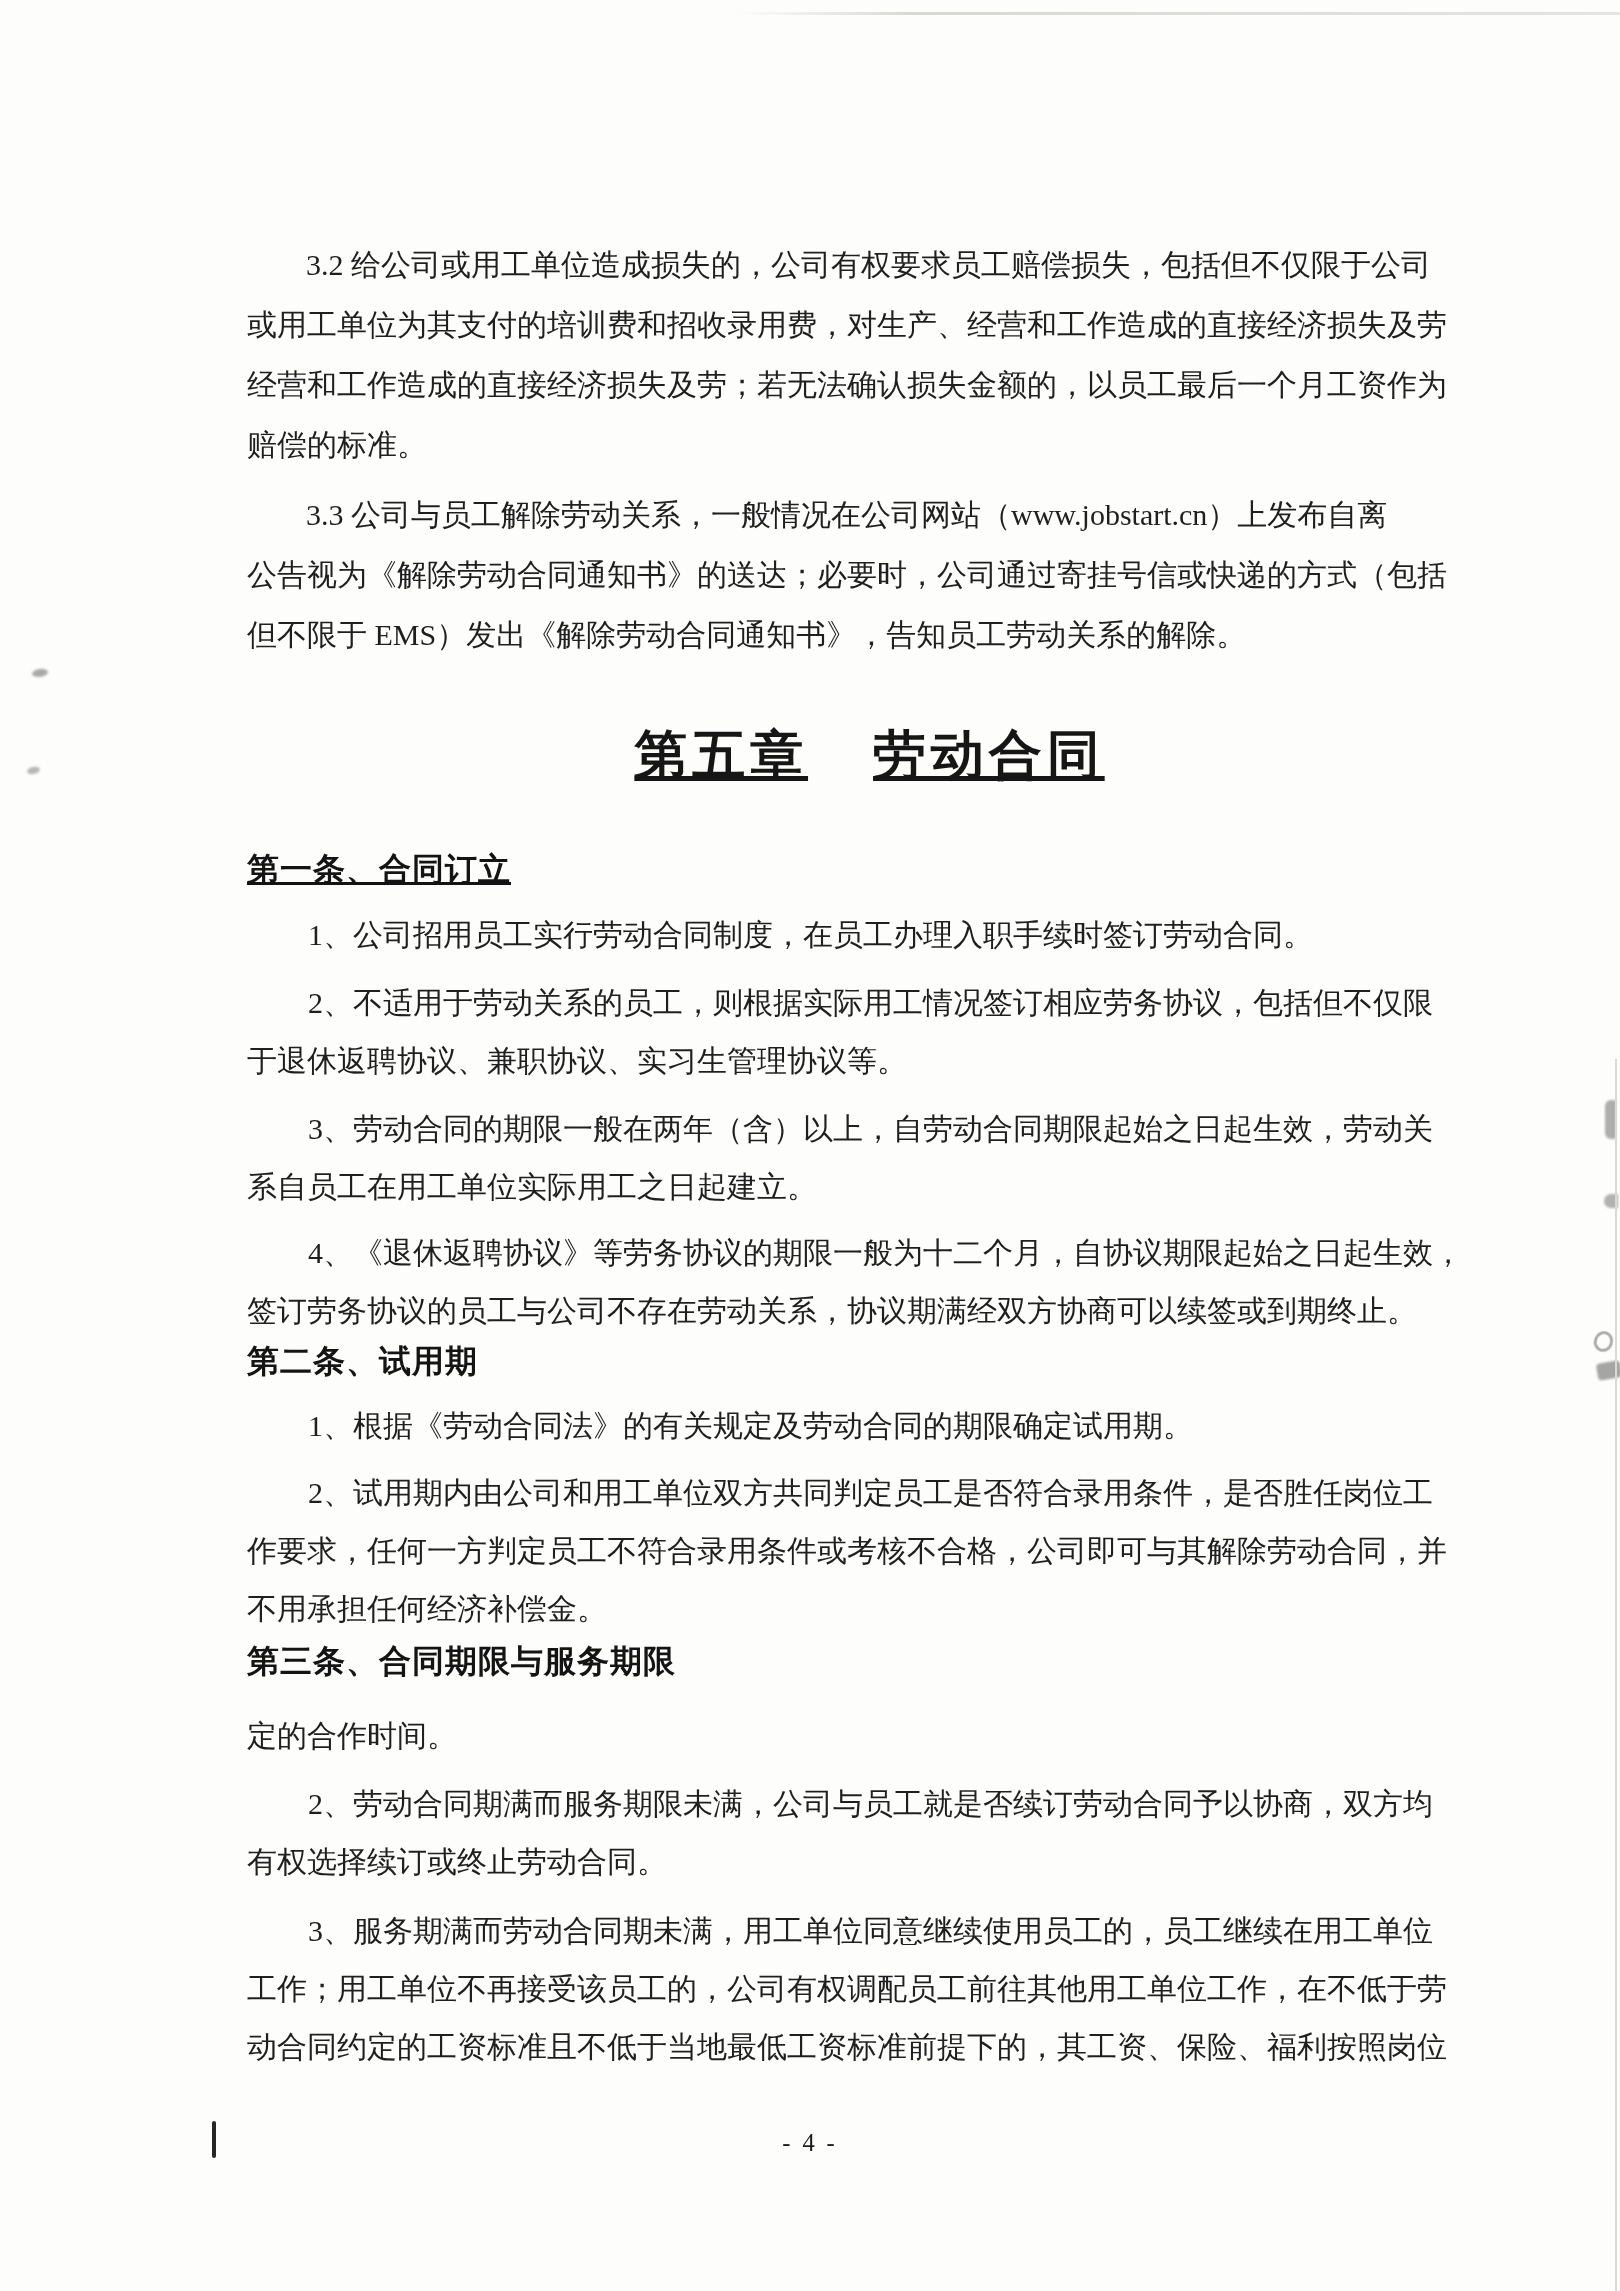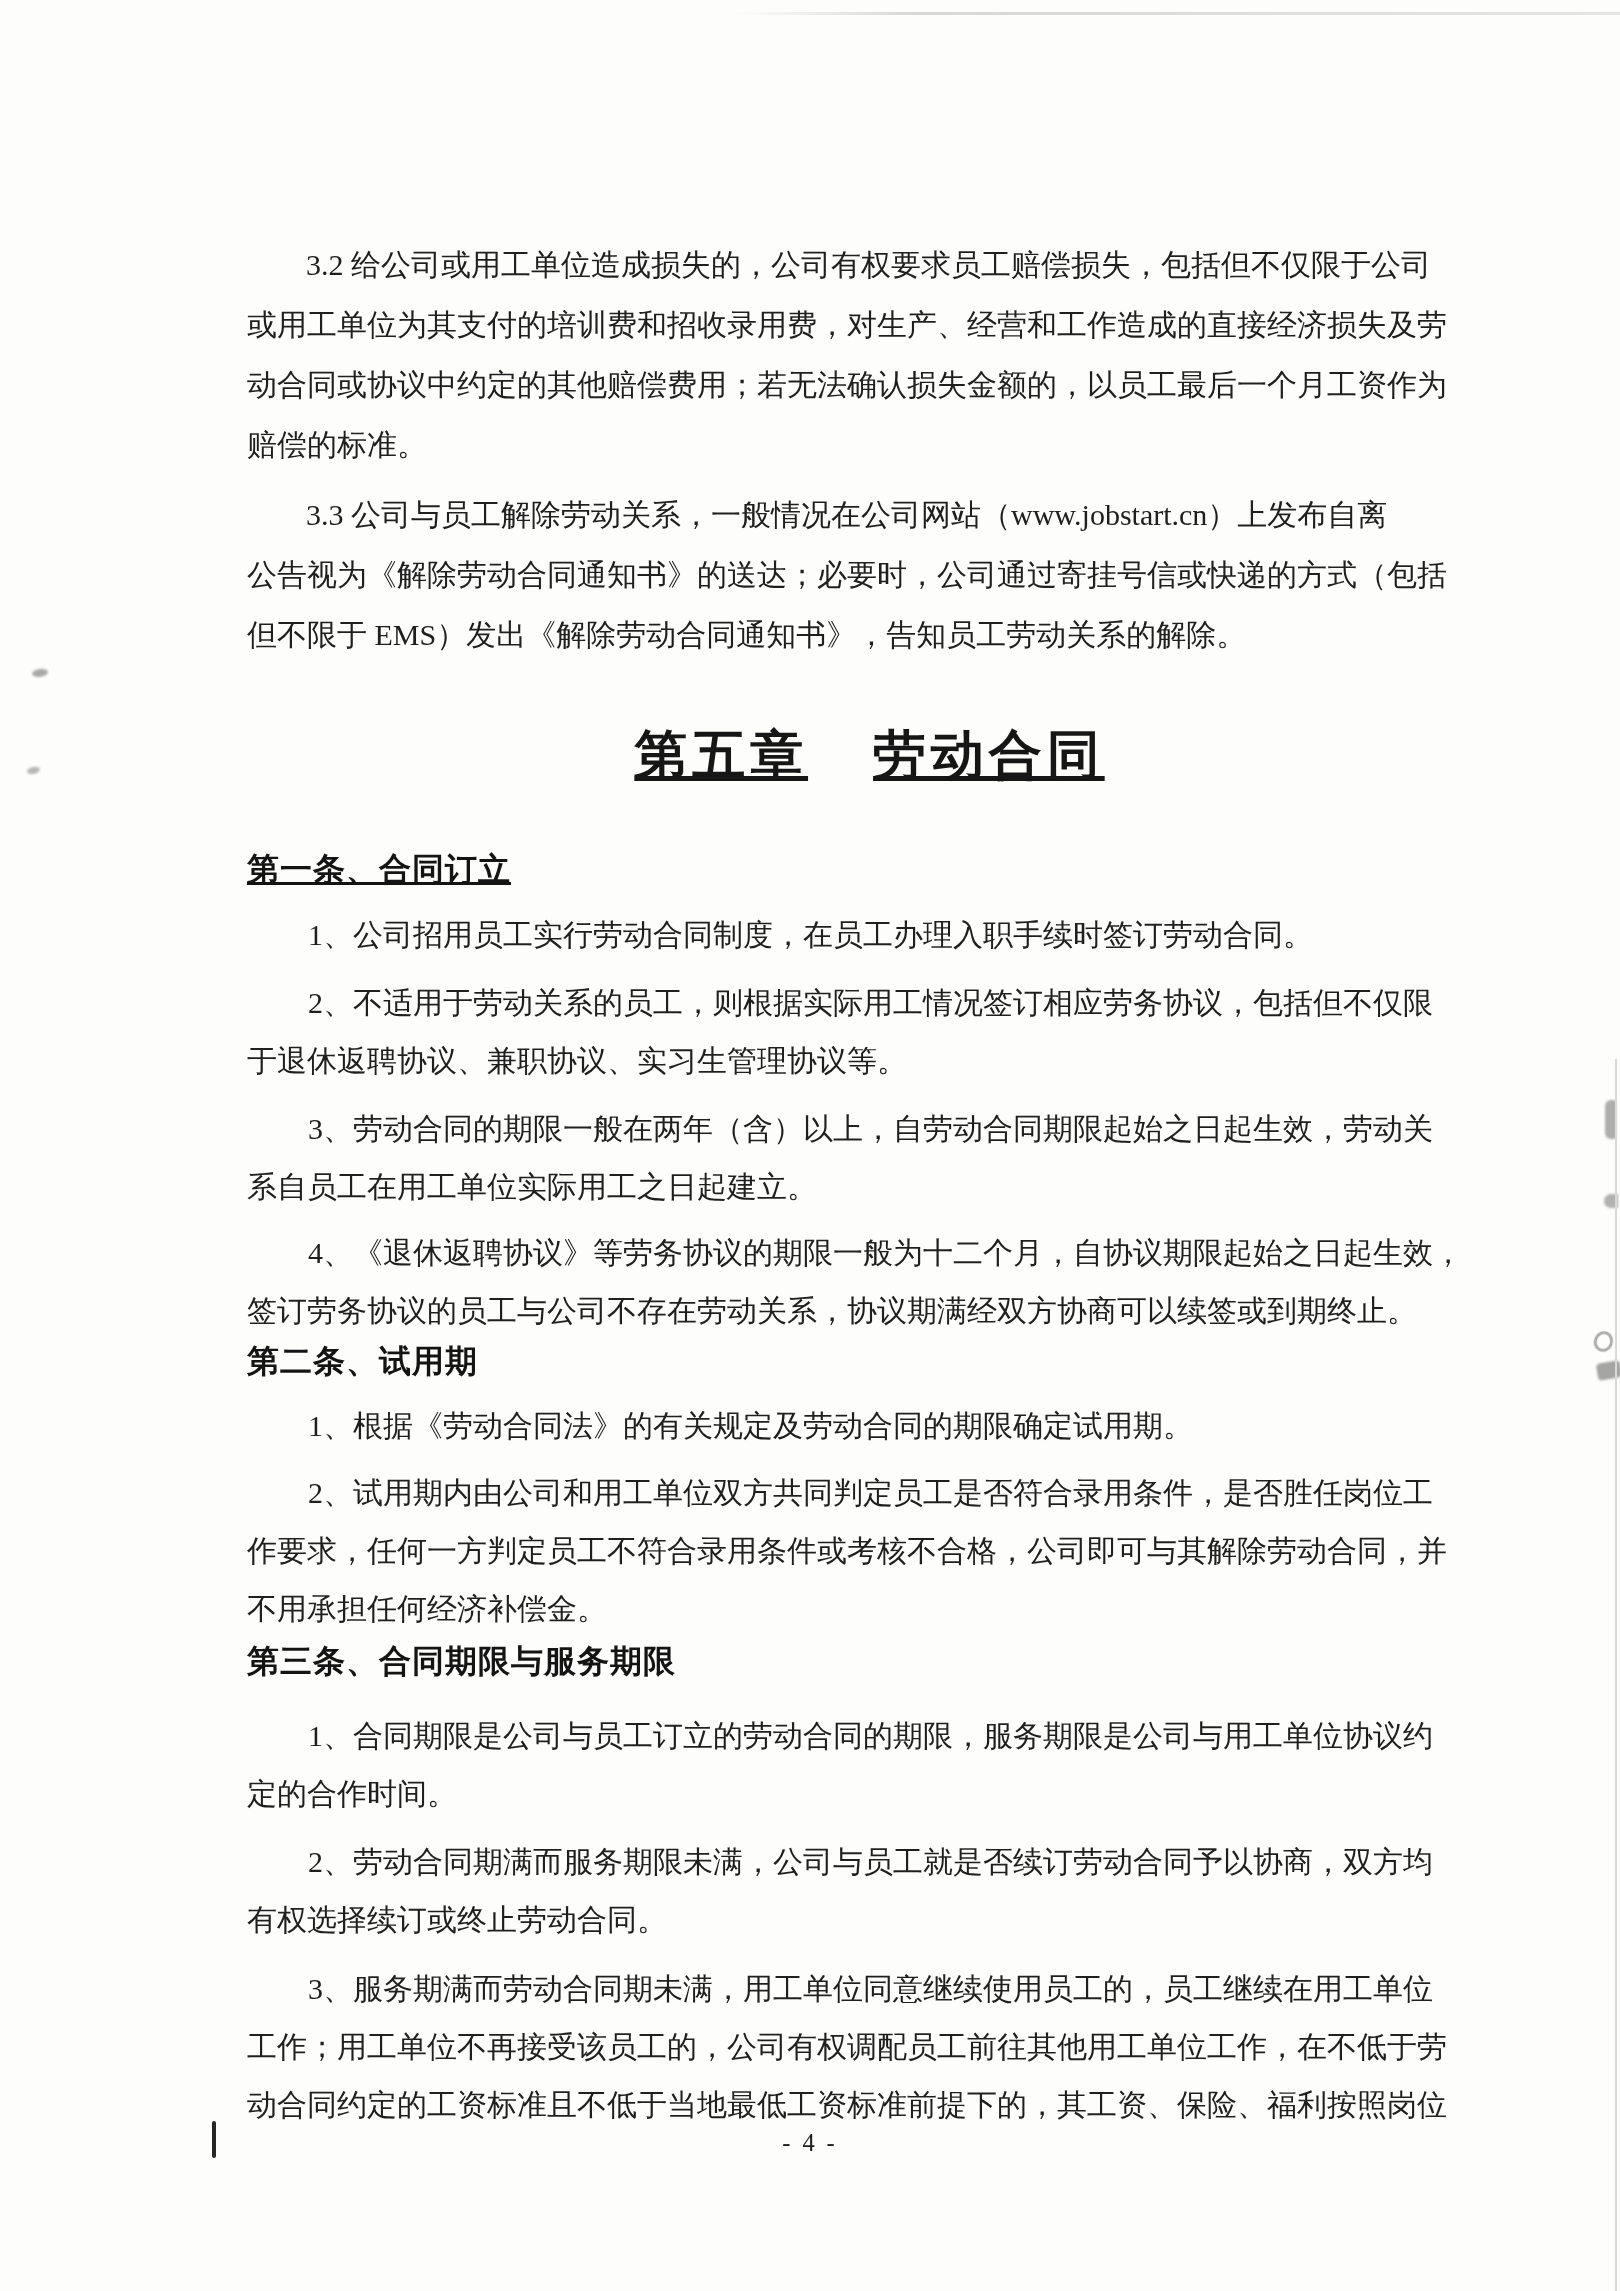--- a/index.html
+++ b/index.html
@@ -81,21 +81,21 @@
   .a-ftick  { left: 212px; top: 2121px; width: 3.9px; height: 37px; background: #262626; border-radius: 2px; }
 </style>
 </head>
 <body>
 
 <div class="text-block">
 
   <div class="blockA para">
     <div class="ln first">3.2 给公司或用工单位造成损失的，公司有权要求员工赔偿损失，包括但不仅限于公司</div>
     <div class="ln">或用工单位为其支付的培训费和招收录用费，对生产、经营和工作造成的直接经济损失及劳</div>
-    <div class="ln">动合同或协议中约定的其他赔偿费用；若无法确认损失金额的，以员工最后一个月工资作为</div>
+    <div class="ln">经营和工作造成的直接经济损失及劳；若无法确认损失金额的，以员工最后一个月工资作为</div>
     <div class="ln">赔偿的标准。</div>
   </div>
 
   <div class="blockA para p33">
     <div class="ln first">3.3 公司与员工解除劳动关系，一般情况在公司网站（www.jobstart.cn）上发布自离</div>
     <div class="ln">公告视为《解除劳动合同通知书》的送达；必要时，公司通过寄挂号信或快递的方式（包括</div>
     <div class="ln">但不限于 EMS）发出《解除劳动合同通知书》，告知员工劳动关系的解除。</div>
   </div>
 
   <div class="chapter-title">
@@ -124,21 +124,20 @@
     <div class="ln i-first">1、根据《劳动合同法》的有关规定及劳动合同的期限确定试用期。</div>
   </div>
   <div class="item mt10">
     <div class="ln i-first">2、试用期内由公司和用工单位双方共同判定员工是否符合录用条件，是否胜任岗位工</div>
     <div class="ln">作要求，任何一方判定员工不符合录用条件或考核不合格，公司即可与其解除劳动合同，并</div>
     <div class="ln">不用承担任何经济补偿金。</div>
   </div>
 
   <h2 class="sec-h h3x">第三条、合同期限与服务期限</h2>
   <div class="item mt24">
-    <div class="ln i-first">1、合同期限是公司与员工订立的劳动合同的期限，服务期限是公司与用工单位协议约</div>
     <div class="ln">定的合作时间。</div>
   </div>
   <div class="item mt10">
     <div class="ln i-first">2、劳动合同期满而服务期限未满，公司与员工就是否续订劳动合同予以协商，双方均</div>
     <div class="ln">有权选择续订或终止劳动合同。</div>
   </div>
   <div class="item mt12">
     <div class="ln i-first">3、服务期满而劳动合同期未满，用工单位同意继续使用员工的，员工继续在用工单位</div>
     <div class="ln">工作；用工单位不再接受该员工的，公司有权调配员工前往其他用工单位工作，在不低于劳</div>
     <div class="ln">动合同约定的工资标准且不低于当地最低工资标准前提下的，其工资、保险、福利按照岗位</div>

